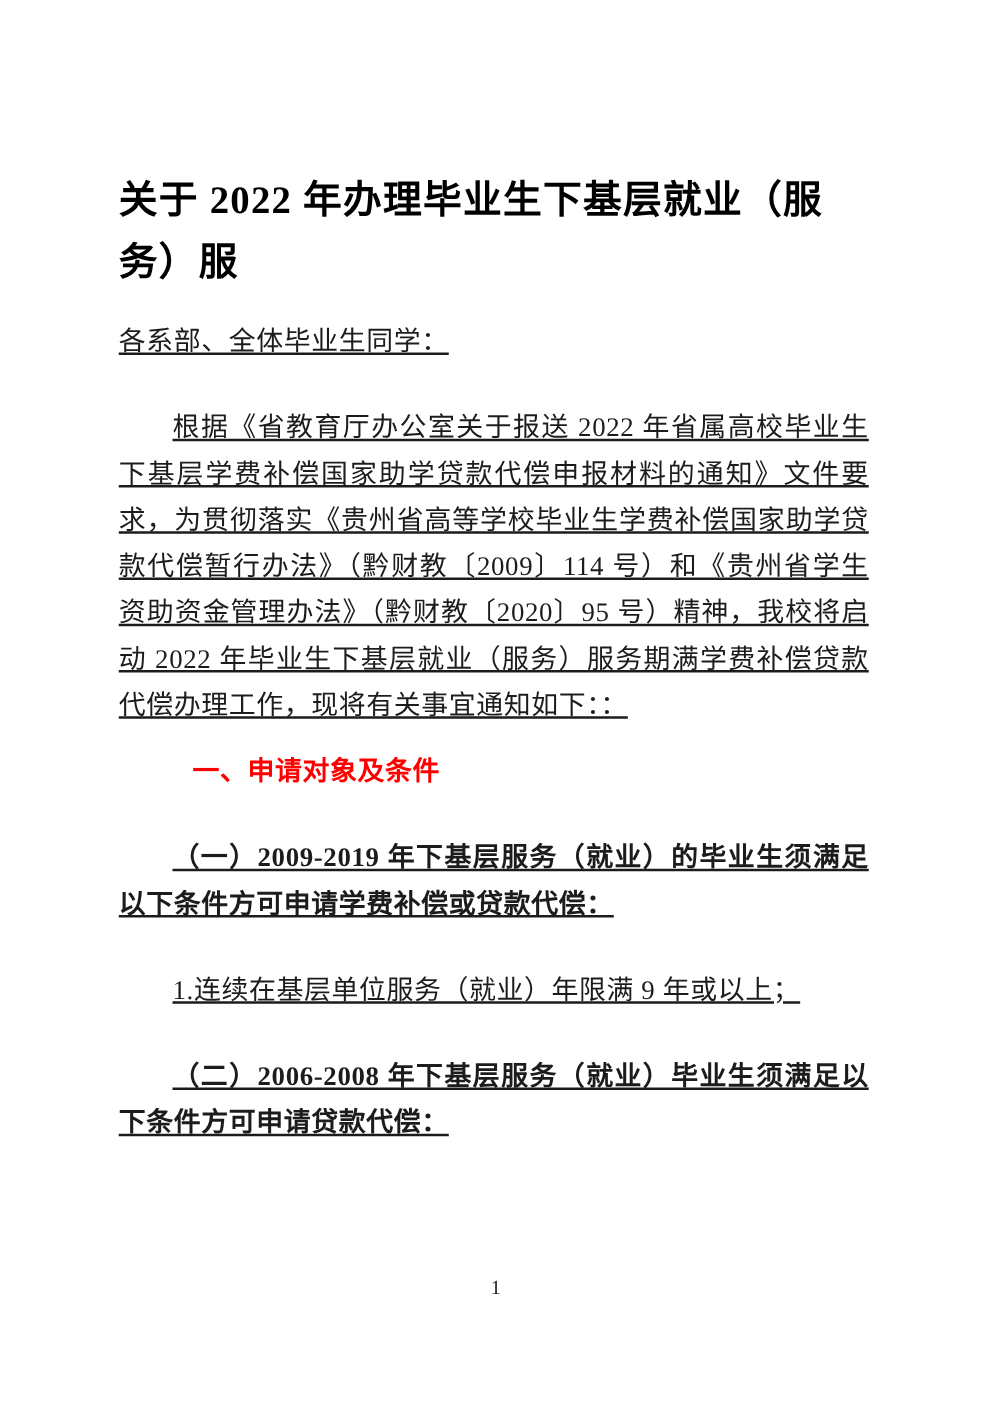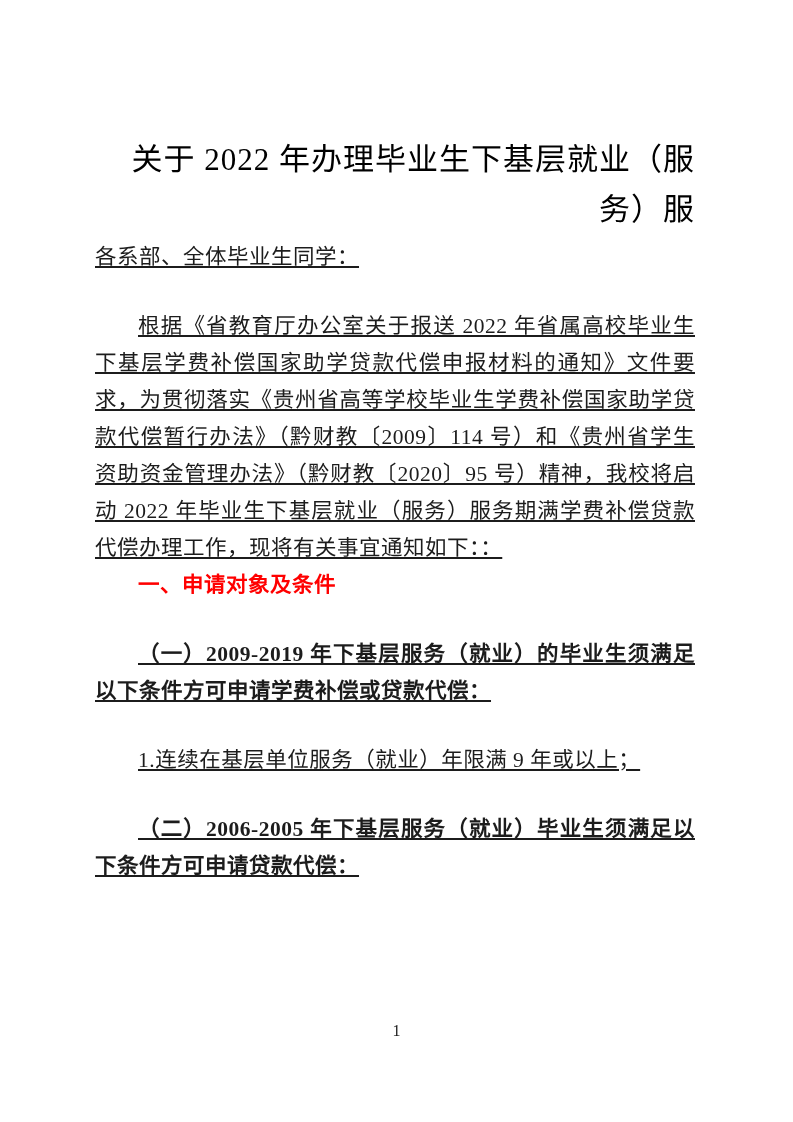--- a/index.html
+++ b/index.html
@@ -14,48 +14,48 @@
     margin: 0 auto;
     background: #ffffff;
     overflow: hidden;
     font-family: "Liberation Serif", "DejaVu Serif", serif;
     color: #1c1c1c;
   }
   .content {
     padding: 135px 98px 0 95px; 
   }
   .doc-title {
-    text-align: right;
-    font-weight: 400;
+    text-align: left;
+    font-weight: 700;
     font-size: 31px;
     line-height: 50px;
     color: #000000;
     letter-spacing: 1px;
-    margin-bottom: 4px;
+    margin-bottom: 20px;
   }
   .body-text {
     font-size: 21.5px;
     line-height: 37px;
     letter-spacing: 0.5px;
   }
   .para {
     margin: 0;
     text-align: justify;
     text-decoration: underline;
   }
   .indent {
     text-indent: 2em;
     margin-top: 32px;
   }
   .red-heading {
     font-family: "Liberation Sans", "DejaVu Sans", sans-serif;
     font-weight: 700;
     color: #ff0000;
     text-indent: 2em;
-    margin: 0;
+    margin: 16px;
     font-size: 21.5px;
     line-height: 37px;
   }
   .subhead {
     font-weight: 700;
   }
   .page-number {
     position: absolute;
     left: 0;
     right: 0;
@@ -81,20 +81,20 @@
 
       <p class="para indent">根据《省教育厅办公室关于报送 2022 年省属高校毕业生下基层学费补偿国家助学贷款代偿申报材料的通知》文件要求，为贯彻落实《贵州省高等学校毕业生学费补偿国家助学贷款代偿暂行办法》（黔财教〔2009〕114 号）和《贵州省学生资助资金管理办法》（黔财教〔2020〕95 号）精神，我校将启动 2022 年毕业生下基层就业（服务）服务期满学费补偿贷款代偿办理工作，现将有关事宜通知如下：：</p>
 
       <p class="red-heading">一、申请对象及条件</p>
 
       <p class="para indent subhead">（一）2009-2019 年下基层服务（就业）的毕业生须满足以下条件方可申请学费补偿或贷款代偿：</p>
 
       <p class="para indent">1.连续在基层单位服务（就业）年限满 9 年或以上；</p>
 
 
-      <p class="para indent subhead">（二）2006-2005 年下基层服务（就业）毕业生须满足以下条件方可申请贷款代偿：</p>
+      <p class="para indent subhead">（二）2006-2008 年下基层服务（就业）毕业生须满足以下条件方可申请贷款代偿：</p>
 
 
     </div>
   </div>
 
   <div class="page-number">1</div>
 </div>
 
 </body></html>

